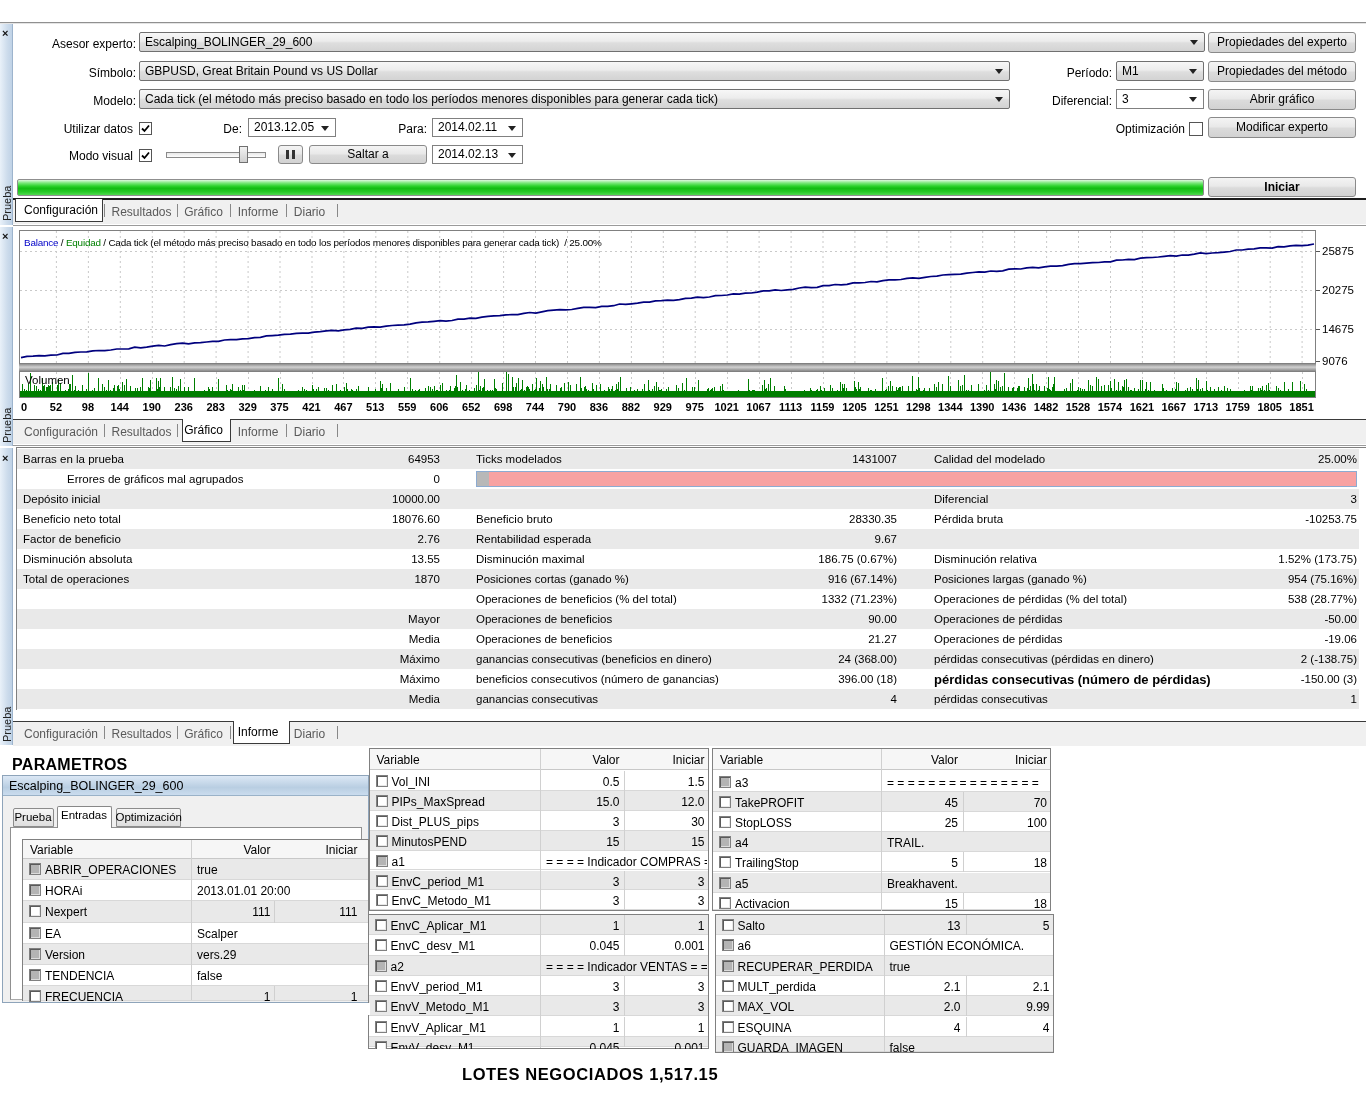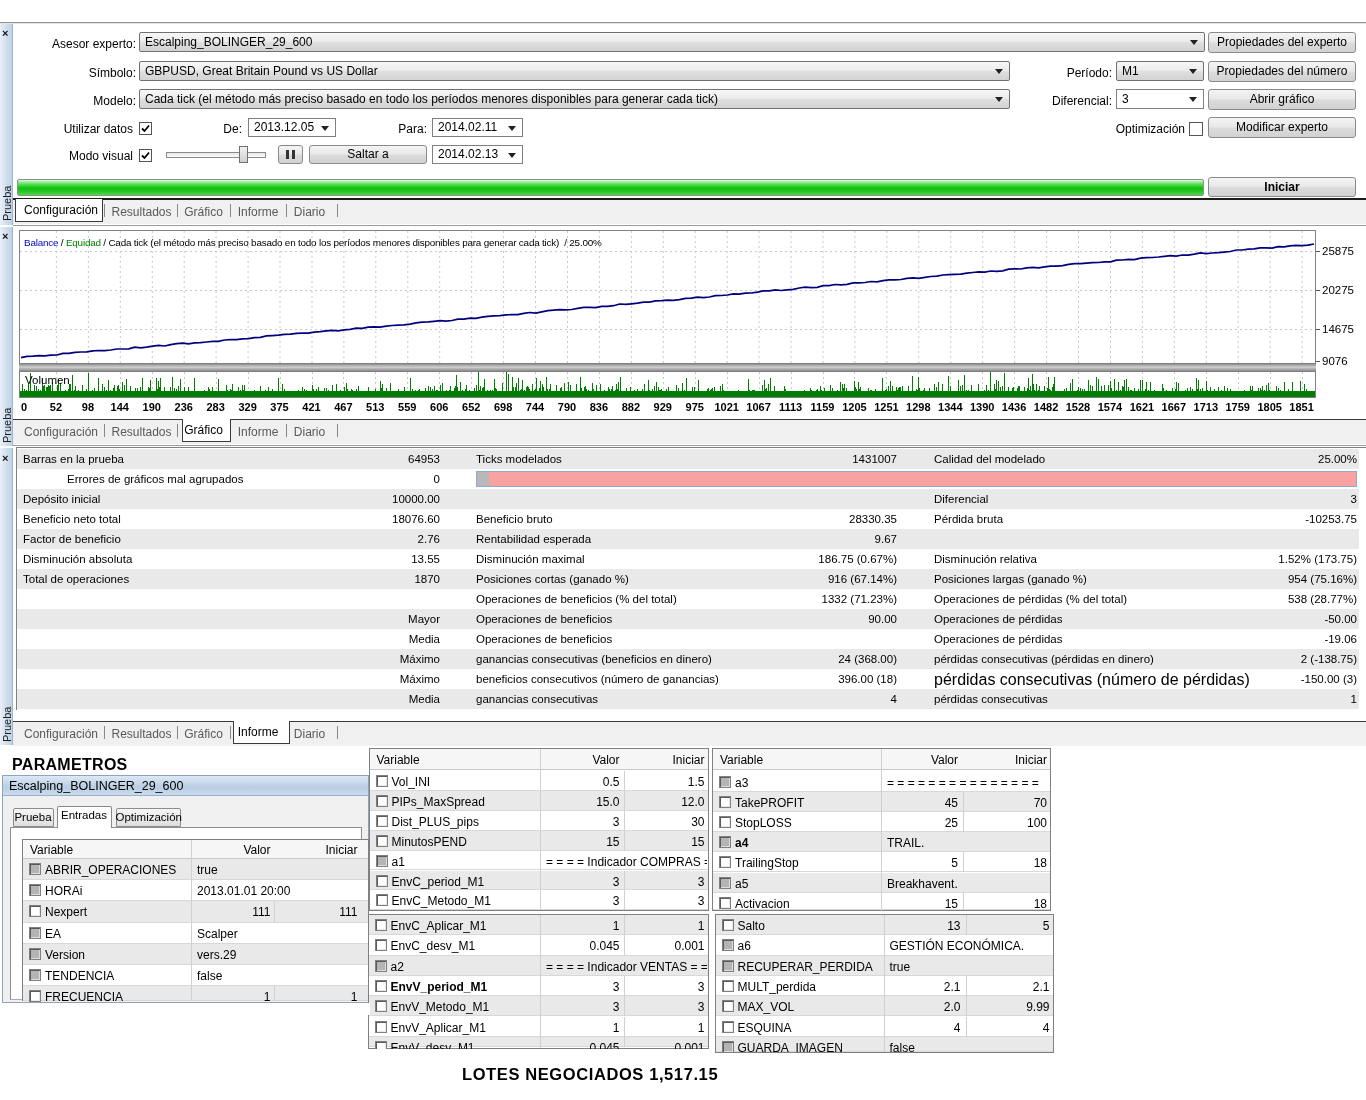--- a/index.html
+++ b/index.html
@@ -68,21 +68,21 @@
       <path d="M2 5.5 L4.5 8 L9 2.5" stroke="#000" stroke-width="1.8" fill="none"></path>
     </svg>
 <div class="cb" style="left:1189px;top:122px;width:14px;height:14px;"></div>
 <div class="" style="left:166px;top:152px;width:100px;height:6px;border:1px solid #8a8a8a;background:linear-gradient(#e8e8e8,#fdfdfd)"></div>
 <div class="" style="left:239px;top:146px;width:9px;height:17px;border:1px solid #707070;background:linear-gradient(#f2f2f2,#cfcfcf)"></div>
 <div class="btn" style="left:278px;top:145px;width:25px;height:19px;"></div>
 <div class="" style="left:286px;top:150px;width:3px;height:9px;background:#333;z-index:2"></div>
 <div class="" style="left:292px;top:150px;width:3px;height:9px;background:#333;z-index:2"></div>
 <div class="btn" style="left:309px;top:145px;width:118px;height:19px;"><span style="line-height:17px">Saltar a</span></div>
 <div class="btn" style="left:1208px;top:32px;width:148px;height:21px;"><span style="line-height:19px">Propiedades del experto</span></div>
-<div class="btn" style="left:1208px;top:61px;width:148px;height:21px;"><span style="line-height:19px">Propiedades del número</span></div>
+<div class="btn" style="left:1208px;top:61px;width:148px;height:21px;"><span style="line-height:19px">Propiedades del método</span></div>
 <div class="btn" style="left:1208px;top:89px;width:148px;height:21px;"><span style="line-height:19px">Abrir gráfico</span></div>
 <div class="btn" style="left:1208px;top:117px;width:148px;height:21px;"><span style="line-height:19px">Modificar experto</span></div>
 <div class="btn" style="left:1208px;top:177px;width:148px;height:20px;"><span style="line-height:18px;font-weight:bold">Iniciar</span></div>
 <div class="" style="left:17px;top:179px;width:1187px;height:17px;border:1px solid #8f8f8f;border-radius:2px;background:linear-gradient(#dff8df 0%,#7ae87a 20%,#2ed32e 40%,#12bd12 55%,#25c925 78%,#4fd94f 100%)"></div>
 <div class="" style="left:13px;top:198px;width:1353px;height:2px;background:#1c1c1c"></div>
 <div class="" style="left:13px;top:200px;width:1353px;height:24px;background:#f0f0f0;z-index:0"></div>
 <div class="" style="left:13px;top:225px;width:1353px;height:1px;background:#9a9a9a"></div>
 <div class="tabsel" style="left:15px;top:199px;width:88px;height:23px;"></div>
 <div class="tabtxt" style="left:1px;top:200px;width:120px;color:#000;z-index:6">Configuración</div>
 <div class="tabtxt" style="left:81.5px;top:202px;width:120px;color:#5a5a5a">Resultados</div>
@@ -316,33 +316,34 @@
 <div style="position:absolute;left:657px;width:700px;text-align:right;top:591.5px;font-size:11.5px;color:#000;white-space:nowrap;line-height:15.5px;font-weight:normal;;">538 (28.77%)</div>
 <div class="" style="left:17px;top:609px;width:1342px;height:20px;background:#e9e9e9"></div>
 <div style="position:absolute;left:-260px;width:700px;text-align:right;top:611.5px;font-size:11.5px;color:#000;white-space:nowrap;line-height:15.5px;font-weight:normal;;">Mayor</div>
 <div style="position:absolute;left:476px;top:611.5px;font-size:11.5px;color:#000;white-space:nowrap;line-height:15.5px;font-weight:normal;;">Operaciones de beneficios</div>
 <div style="position:absolute;left:197px;width:700px;text-align:right;top:611.5px;font-size:11.5px;color:#000;white-space:nowrap;line-height:15.5px;font-weight:normal;;">90.00</div>
 <div style="position:absolute;left:934px;top:611.5px;font-size:11.5px;color:#000;white-space:nowrap;line-height:15.5px;font-weight:normal;;">Operaciones de pérdidas</div>
 <div style="position:absolute;left:657px;width:700px;text-align:right;top:611.5px;font-size:11.5px;color:#000;white-space:nowrap;line-height:15.5px;font-weight:normal;;">-50.00</div>
 <div class="" style="left:17px;top:629px;width:1342px;height:20px;background:#ffffff"></div>
 <div style="position:absolute;left:-260px;width:700px;text-align:right;top:631.5px;font-size:11.5px;color:#000;white-space:nowrap;line-height:15.5px;font-weight:normal;;">Media</div>
 <div style="position:absolute;left:476px;top:631.5px;font-size:11.5px;color:#000;white-space:nowrap;line-height:15.5px;font-weight:normal;;">Operaciones de beneficios</div>
+<div style="position:absolute;left:197px;width:700px;text-align:right;top:631.5px;font-size:11.5px;color:#000;white-space:nowrap;line-height:15.5px;font-weight:normal;;">21.27</div>
 <div style="position:absolute;left:934px;top:631.5px;font-size:11.5px;color:#000;white-space:nowrap;line-height:15.5px;font-weight:normal;;">Operaciones de pérdidas</div>
 <div style="position:absolute;left:657px;width:700px;text-align:right;top:631.5px;font-size:11.5px;color:#000;white-space:nowrap;line-height:15.5px;font-weight:normal;;">-19.06</div>
 <div class="" style="left:17px;top:649px;width:1342px;height:20px;background:#e9e9e9"></div>
 <div style="position:absolute;left:-260px;width:700px;text-align:right;top:651.5px;font-size:11.5px;color:#000;white-space:nowrap;line-height:15.5px;font-weight:normal;;">Máximo</div>
 <div style="position:absolute;left:476px;top:651.5px;font-size:11.5px;color:#000;white-space:nowrap;line-height:15.5px;font-weight:normal;;">ganancias consecutivas (beneficios en dinero)</div>
 <div style="position:absolute;left:197px;width:700px;text-align:right;top:651.5px;font-size:11.5px;color:#000;white-space:nowrap;line-height:15.5px;font-weight:normal;;">24 (368.00)</div>
 <div style="position:absolute;left:934px;top:651.5px;font-size:11.5px;color:#000;white-space:nowrap;line-height:15.5px;font-weight:normal;;">pérdidas consecutivas (pérdidas en dinero)</div>
 <div style="position:absolute;left:657px;width:700px;text-align:right;top:651.5px;font-size:11.5px;color:#000;white-space:nowrap;line-height:15.5px;font-weight:normal;;">2 (-138.75)</div>
 <div class="" style="left:17px;top:669px;width:1342px;height:20px;background:#ffffff"></div>
 <div style="position:absolute;left:-260px;width:700px;text-align:right;top:671.5px;font-size:11.5px;color:#000;white-space:nowrap;line-height:15.5px;font-weight:normal;;">Máximo</div>
 <div style="position:absolute;left:476px;top:671.5px;font-size:11.5px;color:#000;white-space:nowrap;line-height:15.5px;font-weight:normal;;">beneficios consecutivos (número de ganancias)</div>
 <div style="position:absolute;left:197px;width:700px;text-align:right;top:671.5px;font-size:11.5px;color:#000;white-space:nowrap;line-height:15.5px;font-weight:normal;;">396.00 (18)</div>
-<div style="position:absolute;left:934px;top:671.5px;font-size:16px;color:#000;white-space:nowrap;line-height:15.5px;font-weight:normal;;">pérdidas consecutivas (número de pérdidas)</div>
+<div style="position:absolute;left:934px;top:671.5px;font-size:13px;color:#000;white-space:nowrap;line-height:15.5px;font-weight:bold;;">pérdidas consecutivas (número de pérdidas)</div>
 <div style="position:absolute;left:657px;width:700px;text-align:right;top:671.5px;font-size:11.5px;color:#000;white-space:nowrap;line-height:15.5px;font-weight:normal;;">-150.00 (3)</div>
 <div class="" style="left:17px;top:689px;width:1342px;height:20px;background:#e9e9e9"></div>
 <div style="position:absolute;left:-260px;width:700px;text-align:right;top:691.5px;font-size:11.5px;color:#000;white-space:nowrap;line-height:15.5px;font-weight:normal;;">Media</div>
 <div style="position:absolute;left:476px;top:691.5px;font-size:11.5px;color:#000;white-space:nowrap;line-height:15.5px;font-weight:normal;;">ganancias consecutivas</div>
 <div style="position:absolute;left:197px;width:700px;text-align:right;top:691.5px;font-size:11.5px;color:#000;white-space:nowrap;line-height:15.5px;font-weight:normal;;">4</div>
 <div style="position:absolute;left:934px;top:691.5px;font-size:11.5px;color:#000;white-space:nowrap;line-height:15.5px;font-weight:normal;;">pérdidas consecutivas</div>
 <div style="position:absolute;left:657px;width:700px;text-align:right;top:691.5px;font-size:11.5px;color:#000;white-space:nowrap;line-height:15.5px;font-weight:normal;;">1</div>
 <div class="" style="left:13px;top:721px;width:1353px;height:1px;background:#3a3a3a"></div>
 <div class="" style="left:13px;top:722px;width:1353px;height:24px;background:#f0f0f0;z-index:0"></div>
 <div class="tabtxt" style="left:1px;top:724px;width:120px;color:#5a5a5a">Configuración</div>
@@ -463,21 +464,21 @@
 <div style="position:absolute;left:390.5px;top:938.3px;font-size:12px;color:#000;white-space:nowrap;line-height:16px;font-weight:normal;;">EnvC_desv_M1</div>
 <div style="position:absolute;left:-80.5px;width:700px;text-align:right;top:938.3px;font-size:12px;color:#000;white-space:nowrap;line-height:16px;font-weight:normal;;">0.045</div>
 <div style="position:absolute;left:4.5px;width:700px;text-align:right;top:938.3px;font-size:12px;color:#000;white-space:nowrap;line-height:16px;font-weight:normal;;">0.001</div>
 <div class="" style="left:624px;top:935.3px;width:1px;height:20.3px;background:#d0d0d0"></div>
 <div class="" style="left:368.5px;top:955.6px;width:339.5px;height:20.3px;background:#e9e9e9;border-bottom:1px solid #d8d8d8"></div>
 <div class="gcb" style="left:374.5px;top:959.6px;width:12px;height:12px;"></div>
 <div style="position:absolute;left:390.5px;top:958.6px;font-size:12px;color:#000;white-space:nowrap;line-height:16px;font-weight:normal;;">a2</div>
 <div style="position:absolute;left:546px;top:958.6px;font-size:12px;color:#000;white-space:nowrap;line-height:16px;font-weight:normal;max-width:161.0px;overflow:hidden;">= = = =  Indicador VENTAS  = = = =</div>
 <div class="" style="left:368.5px;top:975.9px;width:339.5px;height:20.3px;background:#fff;border-bottom:1px solid #d8d8d8"></div>
 <div class="wcb" style="left:374.5px;top:979.9px;width:12px;height:12px;"></div>
-<div style="position:absolute;left:390.5px;top:978.9px;font-size:12px;color:#000;white-space:nowrap;line-height:16px;font-weight:bold;;">EnvV_period_M1</div>
+<div style="position:absolute;left:390.5px;top:978.9px;font-size:12px;color:#000;white-space:nowrap;line-height:16px;font-weight:normal;;">EnvV_period_M1</div>
 <div style="position:absolute;left:-80.5px;width:700px;text-align:right;top:978.9px;font-size:12px;color:#000;white-space:nowrap;line-height:16px;font-weight:normal;;">3</div>
 <div style="position:absolute;left:4.5px;width:700px;text-align:right;top:978.9px;font-size:12px;color:#000;white-space:nowrap;line-height:16px;font-weight:normal;;">3</div>
 <div class="" style="left:624px;top:975.9px;width:1px;height:20.3px;background:#d0d0d0"></div>
 <div class="" style="left:368.5px;top:996.2px;width:339.5px;height:20.3px;background:#e9e9e9;border-bottom:1px solid #d8d8d8"></div>
 <div class="wcb" style="left:374.5px;top:1000.2px;width:12px;height:12px;"></div>
 <div style="position:absolute;left:390.5px;top:999.2px;font-size:12px;color:#000;white-space:nowrap;line-height:16px;font-weight:normal;;">EnvV_Metodo_M1</div>
 <div style="position:absolute;left:-80.5px;width:700px;text-align:right;top:999.2px;font-size:12px;color:#000;white-space:nowrap;line-height:16px;font-weight:normal;;">3</div>
 <div style="position:absolute;left:4.5px;width:700px;text-align:right;top:999.2px;font-size:12px;color:#000;white-space:nowrap;line-height:16px;font-weight:normal;;">3</div>
 <div class="" style="left:624px;top:996.2px;width:1px;height:20.3px;background:#d0d0d0"></div>
 <div class="" style="left:368.5px;top:1016.5px;width:339.5px;height:20.3px;background:#fff;border-bottom:1px solid #d8d8d8"></div>
@@ -509,21 +510,21 @@
 <div style="position:absolute;left:347px;width:700px;text-align:right;top:794.7px;font-size:12px;color:#000;white-space:nowrap;line-height:16px;font-weight:normal;;">70</div>
 <div class="" style="left:963px;top:791.7px;width:1px;height:20.2px;background:#d0d0d0"></div>
 <div class="" style="left:713px;top:811.9px;width:337px;height:20.2px;background:#fff;border-bottom:1px solid #d8d8d8"></div>
 <div class="wcb" style="left:719px;top:815.9px;width:12px;height:12px;"></div>
 <div style="position:absolute;left:735px;top:814.9px;font-size:12px;color:#000;white-space:nowrap;line-height:16px;font-weight:normal;;">StopLOSS</div>
 <div style="position:absolute;left:258px;width:700px;text-align:right;top:814.9px;font-size:12px;color:#000;white-space:nowrap;line-height:16px;font-weight:normal;;">25</div>
 <div style="position:absolute;left:347px;width:700px;text-align:right;top:814.9px;font-size:12px;color:#000;white-space:nowrap;line-height:16px;font-weight:normal;;">100</div>
 <div class="" style="left:963px;top:811.9px;width:1px;height:20.2px;background:#d0d0d0"></div>
 <div class="" style="left:713px;top:832.1px;width:337px;height:20.2px;background:#e9e9e9;border-bottom:1px solid #d8d8d8"></div>
 <div class="gcb" style="left:719px;top:836.1px;width:12px;height:12px;"></div>
-<div style="position:absolute;left:735px;top:835.1px;font-size:12px;color:#000;white-space:nowrap;line-height:16px;font-weight:bold;;">a4</div>
+<div style="position:absolute;left:735px;top:835.1px;font-size:12px;color:#000;white-space:nowrap;line-height:16px;font-weight:normal;;">a4</div>
 <div style="position:absolute;left:887px;top:835.1px;font-size:12px;color:#000;white-space:nowrap;line-height:16px;font-weight:normal;;">TRAIL.</div>
 <div class="" style="left:713px;top:852.3px;width:337px;height:20.2px;background:#fff;border-bottom:1px solid #d8d8d8"></div>
 <div class="wcb" style="left:719px;top:856.3px;width:12px;height:12px;"></div>
 <div style="position:absolute;left:735px;top:855.3px;font-size:12px;color:#000;white-space:nowrap;line-height:16px;font-weight:normal;;">TrailingStop</div>
 <div style="position:absolute;left:258px;width:700px;text-align:right;top:855.3px;font-size:12px;color:#000;white-space:nowrap;line-height:16px;font-weight:normal;;">5</div>
 <div style="position:absolute;left:347px;width:700px;text-align:right;top:855.3px;font-size:12px;color:#000;white-space:nowrap;line-height:16px;font-weight:normal;;">18</div>
 <div class="" style="left:963px;top:852.3px;width:1px;height:20.2px;background:#d0d0d0"></div>
 <div class="" style="left:713px;top:872.5px;width:337px;height:20.2px;background:#e9e9e9;border-bottom:1px solid #d8d8d8"></div>
 <div class="gcb" style="left:719px;top:876.5px;width:12px;height:12px;"></div>
 <div style="position:absolute;left:735px;top:875.5px;font-size:12px;color:#000;white-space:nowrap;line-height:16px;font-weight:normal;;">a5</div>

